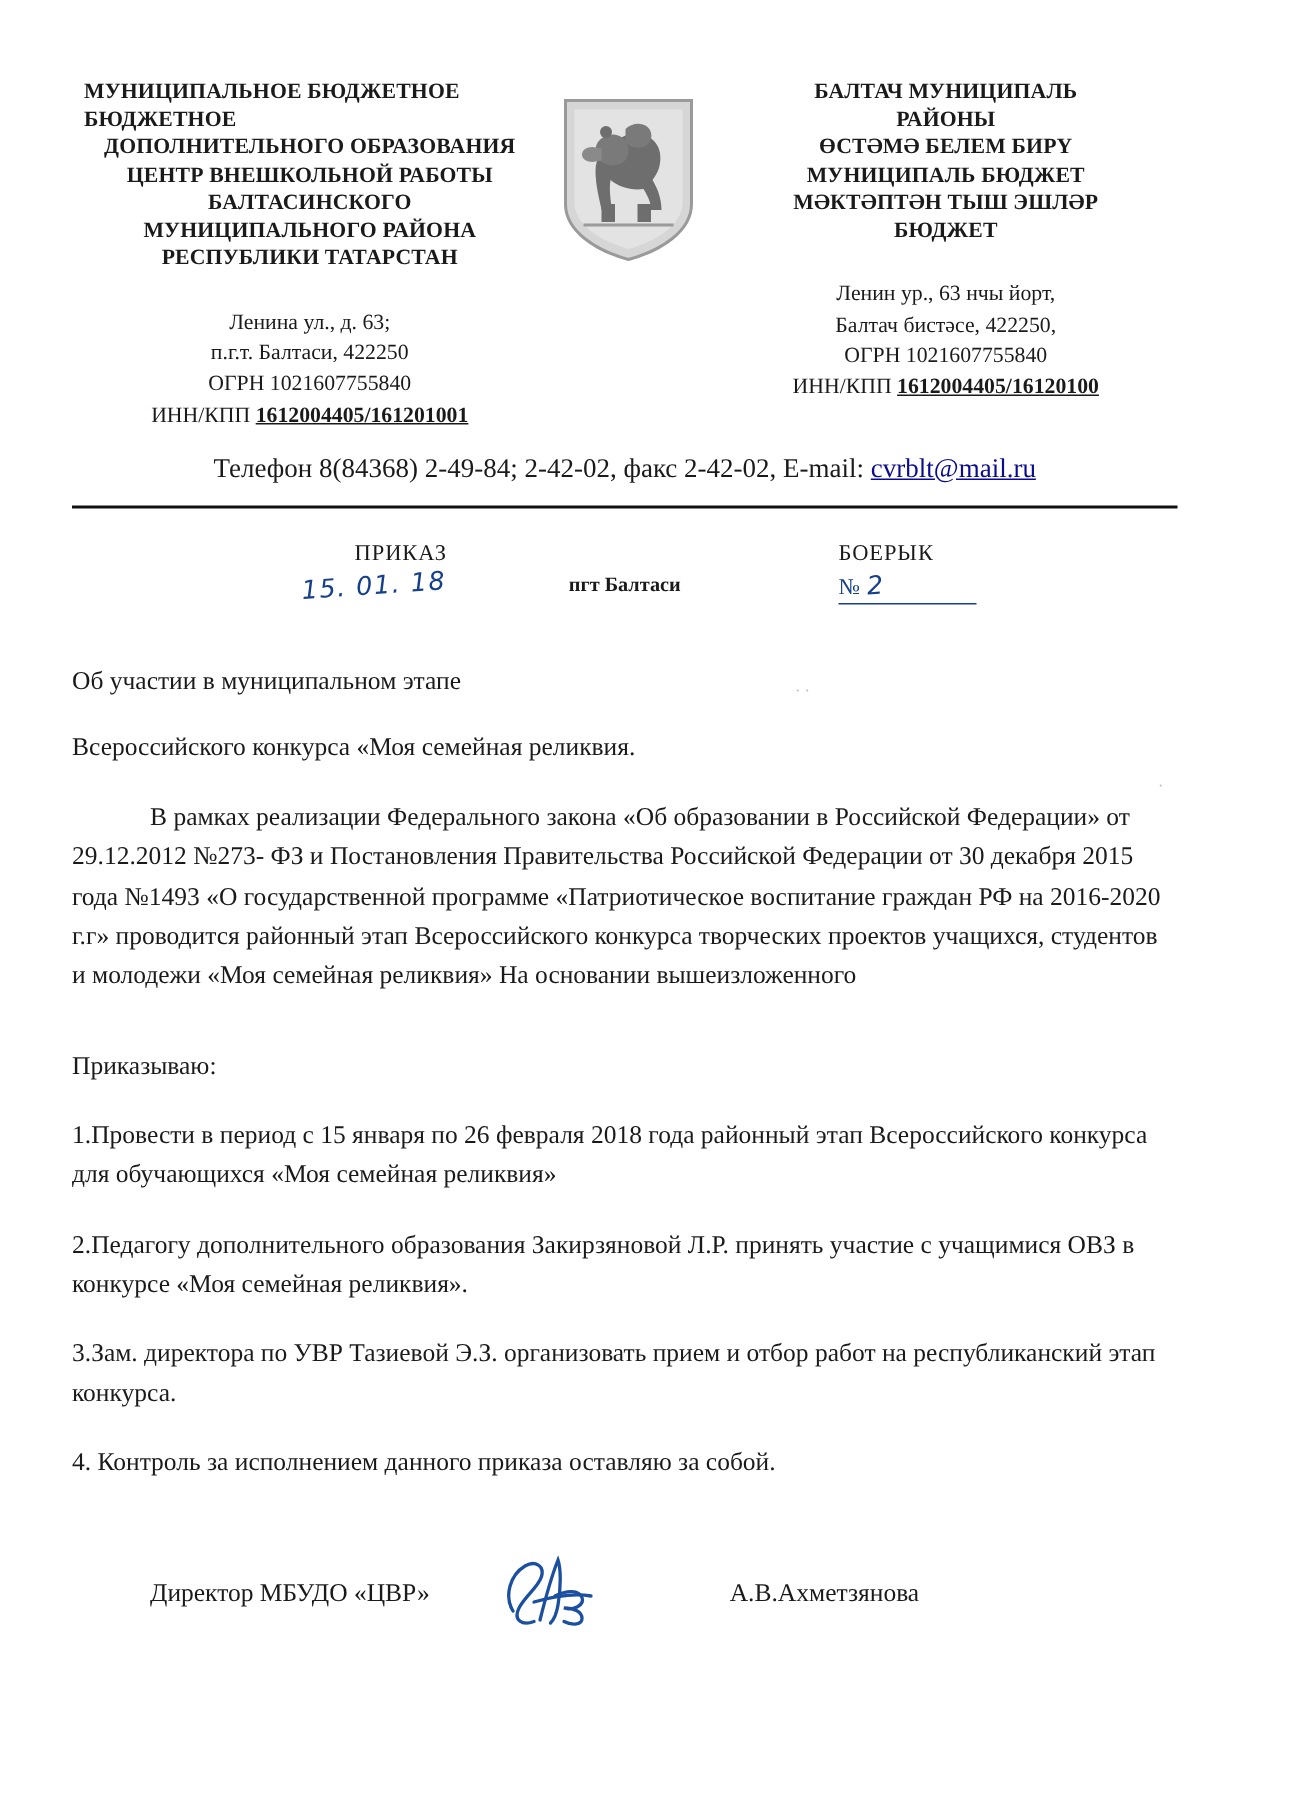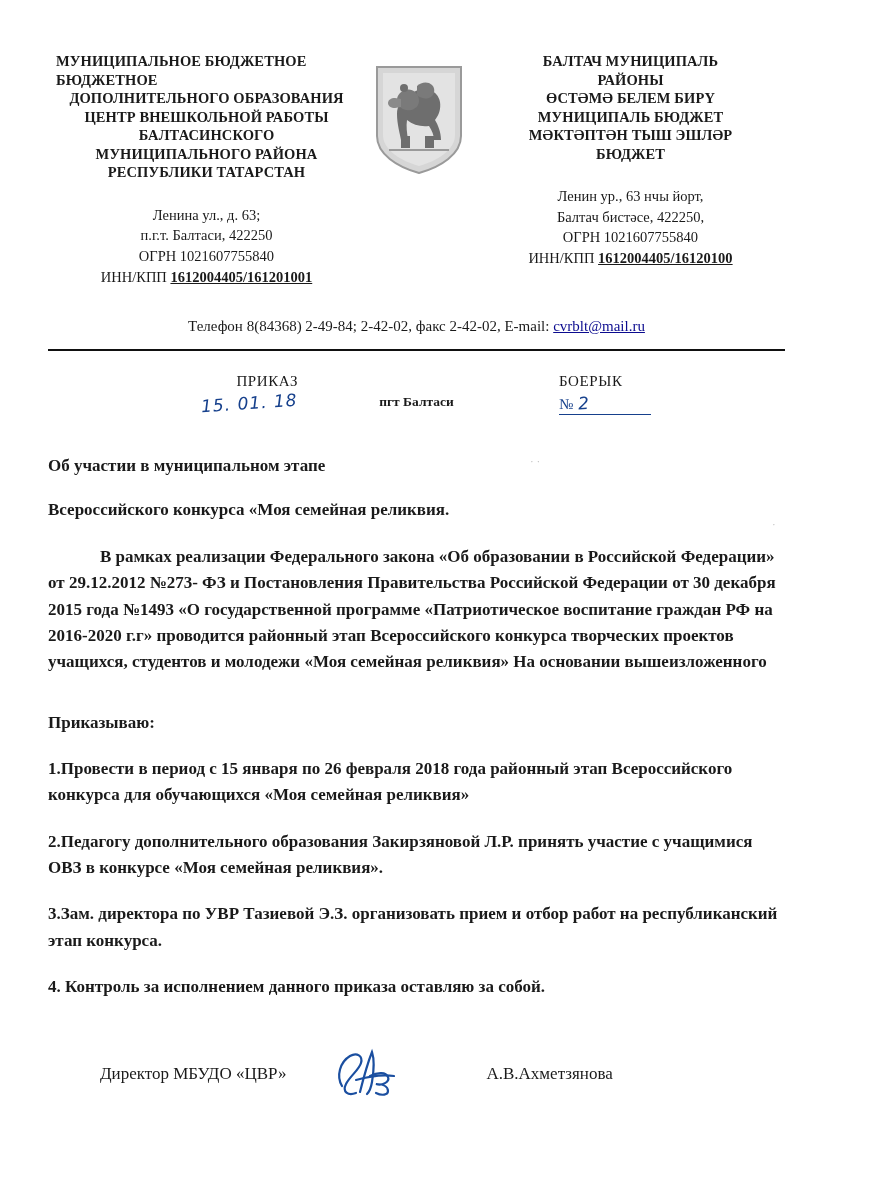--- a/index.html
+++ b/index.html
@@ -63,23 +63,23 @@
     justify-content: center;
     padding-top: 12px;
   }
   .emblem {
     width: 92px;
     height: 112px;
   }
 
   
   .phone-line {
-    margin-top: 31px;
+    margin-top: 15px;
     text-align: center;
-    font-size: 15px;
+    font-size: 18px;
   }
   .phone-line .email {
     color: #0b0b8f;
     text-decoration: underline;
   }
 
   .rule {
     margin: 14px 0 0 0;
     border: 0;
     border-top: 2px solid #111;
@@ -141,21 +141,20 @@
   }
 
   
   .body-text {
     margin-top: 26px;
     font-size: 17px;
     line-height: 1.55;
   }
   .body-text p {
     margin: 0 0 20px 0;
-    font-weight: bold;
   }
   .body-text p.indent {
     text-indent: 52px;
     margin-bottom: 34px;
   }
   .body-text p.tight {
     margin-bottom: 18px;
   }
   .para-just {
     text-align: left;

